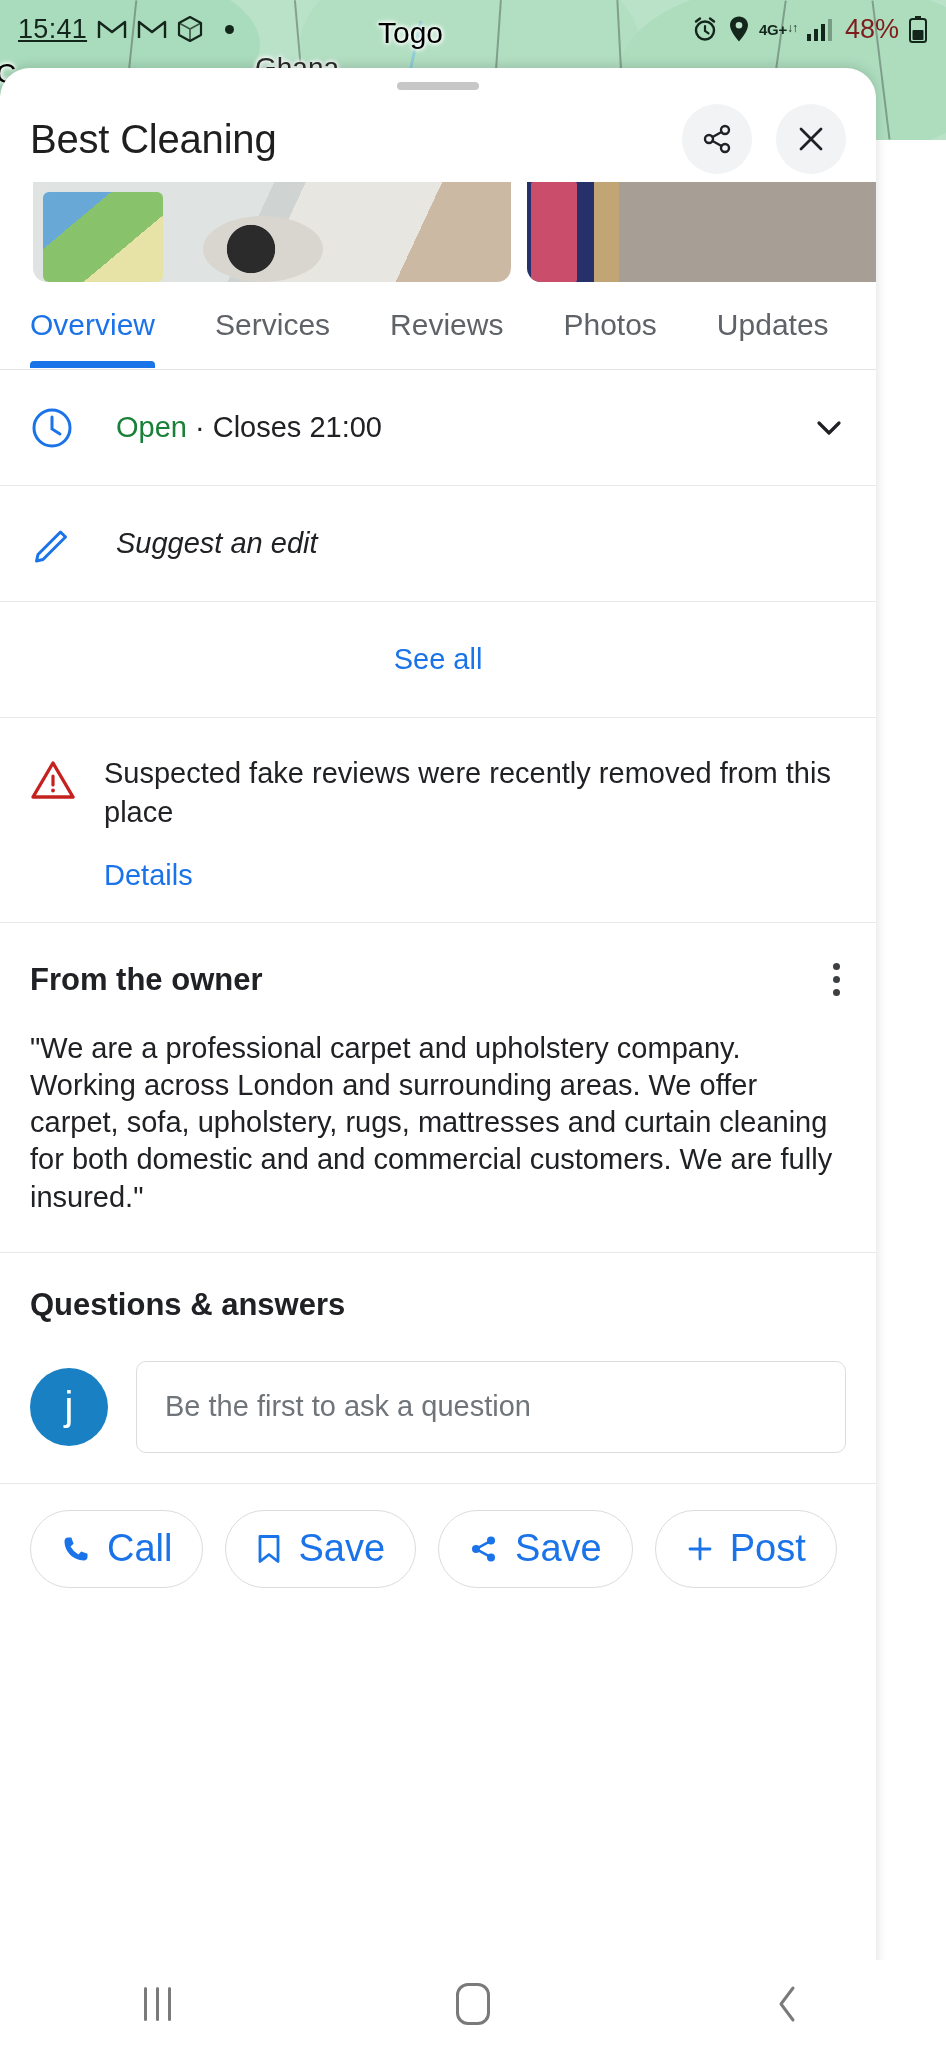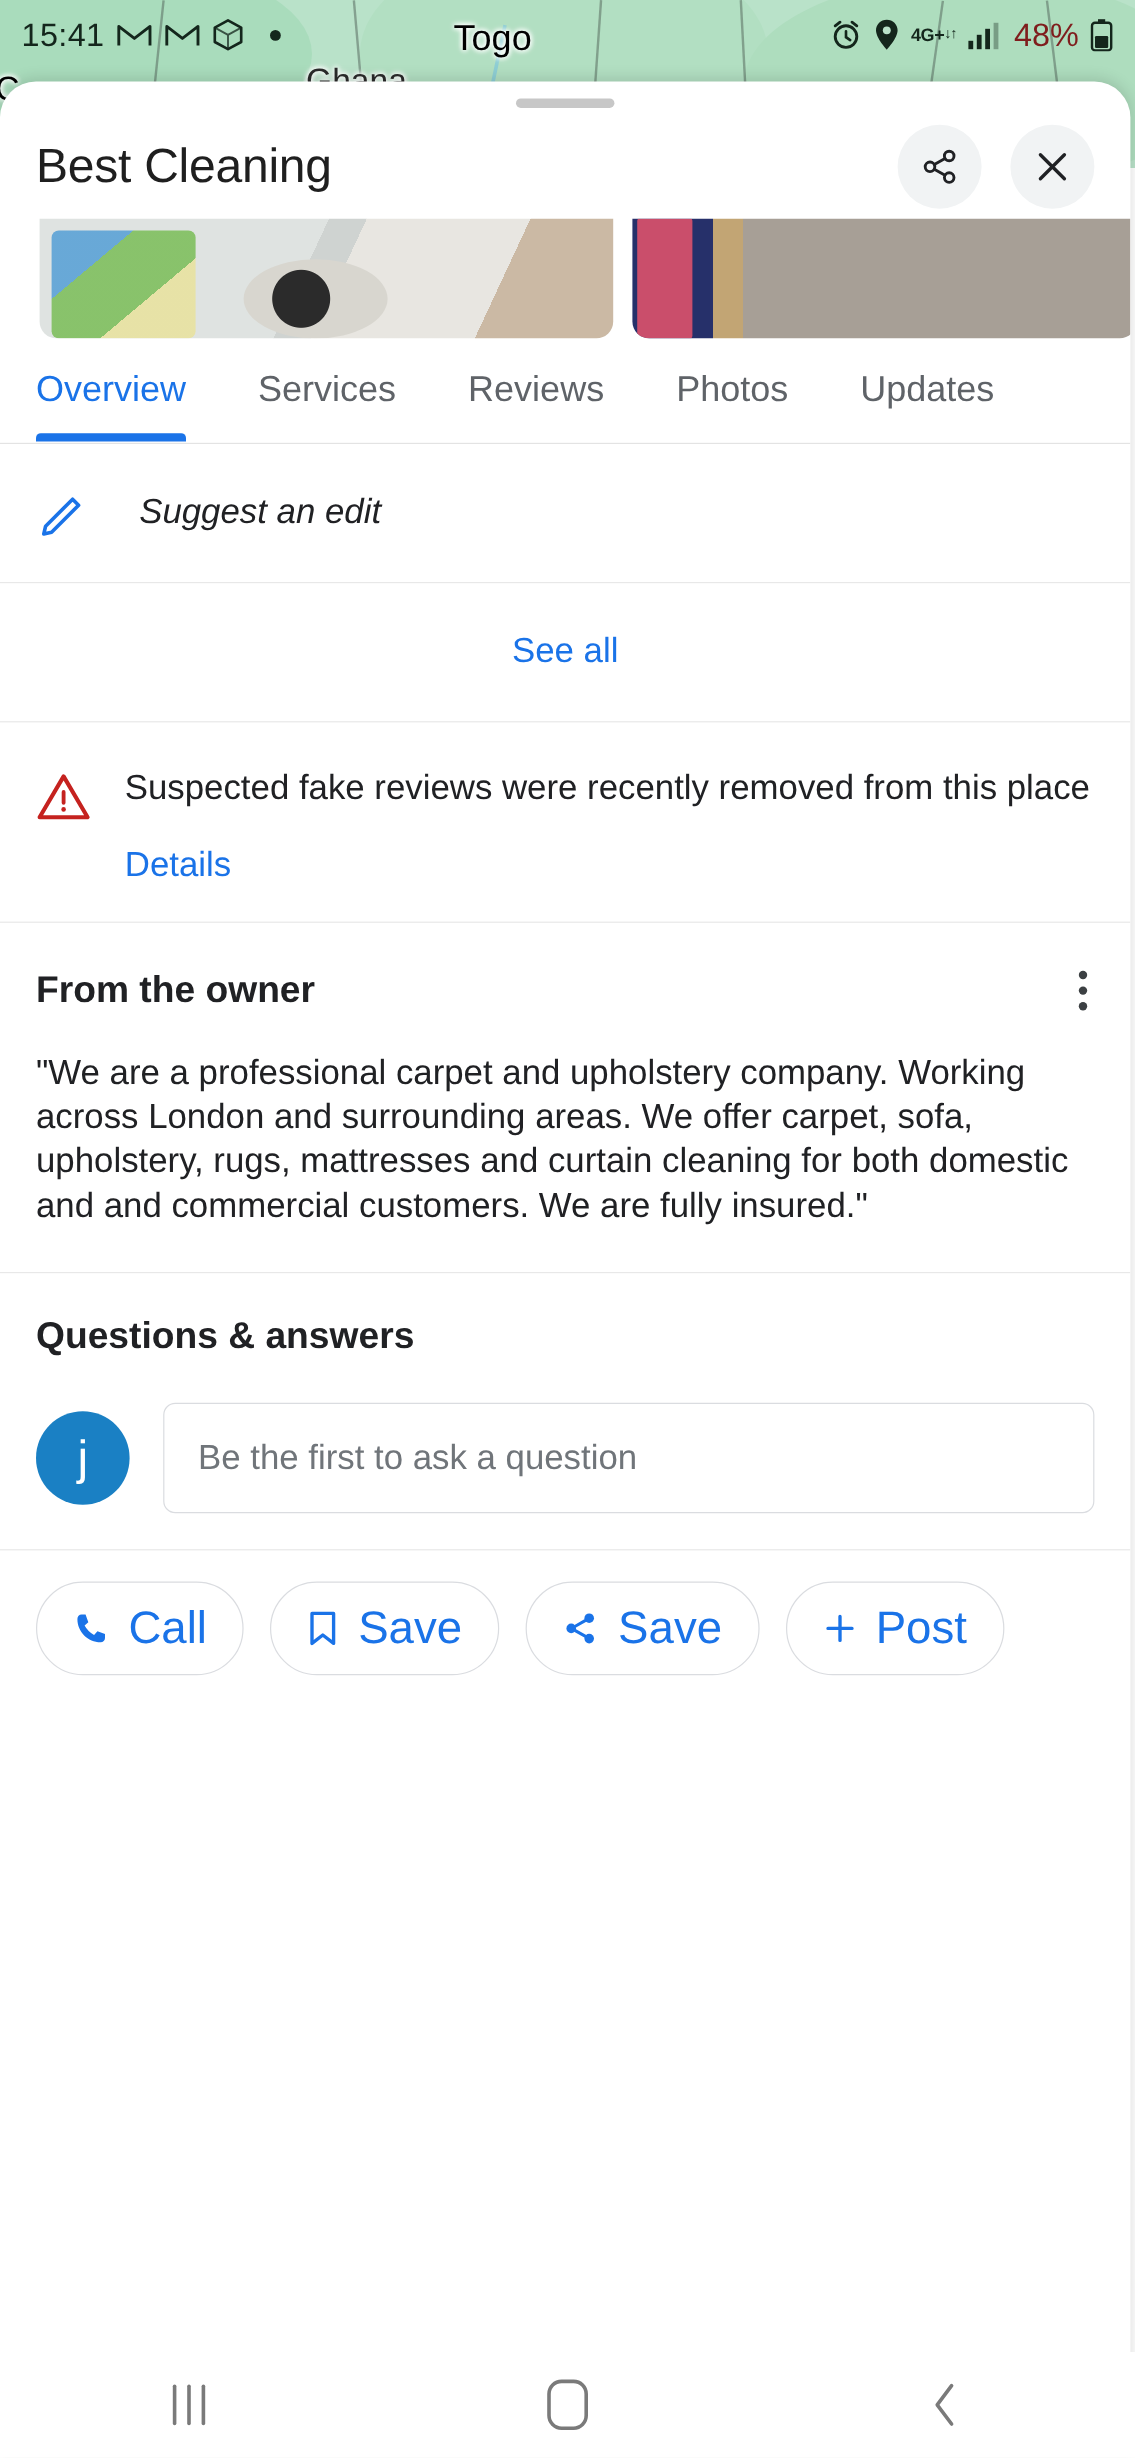--- a/index.html
+++ b/index.html
@@ -43,32 +43,32 @@
   .map-label.ghana { left:255px; top:52px; color:#2a2a2a; font-size:28px; }
   .map-label.c-edge { left:-4px; top:58px; font-size:28px; }
 
   
   .statusbar {
     position:absolute; left:0; top:0; width:946px; height:58px;
     display:flex; align-items:center; padding:0 18px;
     color:#14261c; z-index:6;
   }
   .sb-left { display:flex; align-items:center; gap:10px; }
-  .sb-clock { font-size:27px; letter-spacing:.3px; color:#14261c; font-weight:400; }
+  .sb-clock { font-size:27px; letter-spacing:.3px; color:#14261c; font-weight:400;text-decoration:underline; }
   .sb-right { margin-left:auto; display:flex; align-items:center; gap:9px; }
   .sb-batt-pct { font-size:27px; color:#7f1d1d; }
   .ico { display:inline-block; line-height:0; }
   .dot-notif { width:9px; height:9px; border-radius:50%; background:#14261c; margin-left:12px; }
   .net-4g { display:flex; flex-direction:row; align-items:center; line-height:1; }
   .net-4g .lbl { font-size:15px; font-weight:700; letter-spacing:-.3px; }
   .net-4g .arw { font-size:12px; margin-top:-2px; letter-spacing:-1px; }
 
   
   .sheet {
-    position:absolute; left:0; top:68px; width:942px; height:1980px;
+    position:absolute; left:0; top:68px; width:876px; height:1980px;
     background:#ffffff; border-radius:30px 30px 0 0; z-index:5;
     box-shadow:0 -2px 12px rgba(0,0,0,.14);
     overflow:hidden;
   }
   .grabber {
     width:82px; height:8px; border-radius:4px; background:#c7c7c7;
     margin:14px auto 0;
   }
 
   
@@ -302,20 +302,38 @@
     </div>
 
     <div class="tabs">
       <div class="tab active"><span>Overview</span></div>
       <div class="tab"><span>Services</span></div>
       <div class="tab"><span>Reviews</span></div>
       <div class="tab"><span>Photos</span></div>
       <div class="tab"><span>Updates</span></div>
     </div>
 
+    <div class="row">
+      <div class="icon-col">
+        <span class="ico">
+          <svg width="44" height="44" viewBox="0 0 44 44">
+            <circle cx="22" cy="22" r="18" fill="none" stroke="#1a73e8" stroke-width="3"></circle>
+            <path d="M22 11v12l8 5" fill="none" stroke="#1a73e8" stroke-width="3" stroke-linecap="round"></path>
+          </svg>
+        </span>
+      </div>
+      <div class="row-text">
+        <span class="open-word">Open</span><span> · Closes 21:00</span>
+      </div>
+      <span class="ico chev-right">
+        <svg width="34" height="34" viewBox="0 0 34 34">
+            <path d="M7 12 17 22 27 12" fill="none" stroke="#202124" stroke-width="3.2" stroke-linecap="round" stroke-linejoin="round"></path>
+          </svg>
+      </span>
+    </div>
 
     <div class="row">
       <div class="icon-col">
         <span class="ico">
           <svg width="44" height="44" viewBox="0 0 44 44">
             <path d="M8 32.5 30.5 10l5 5L13 37.5 6.5 39z" fill="none" stroke="#1a73e8" stroke-width="3" stroke-linejoin="round"></path>
           </svg>
         </span>
       </div>
       <div class="row-text italic">Suggest an edit</div>

